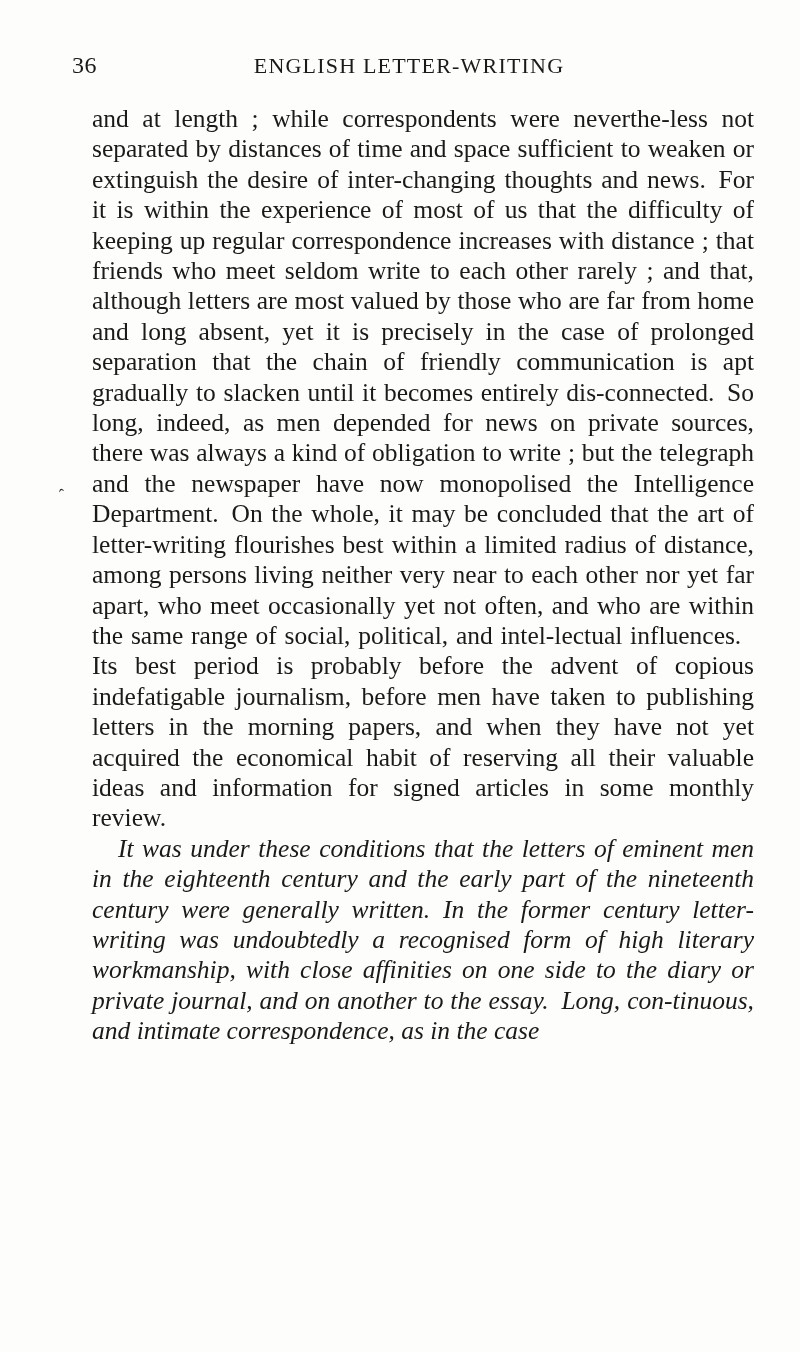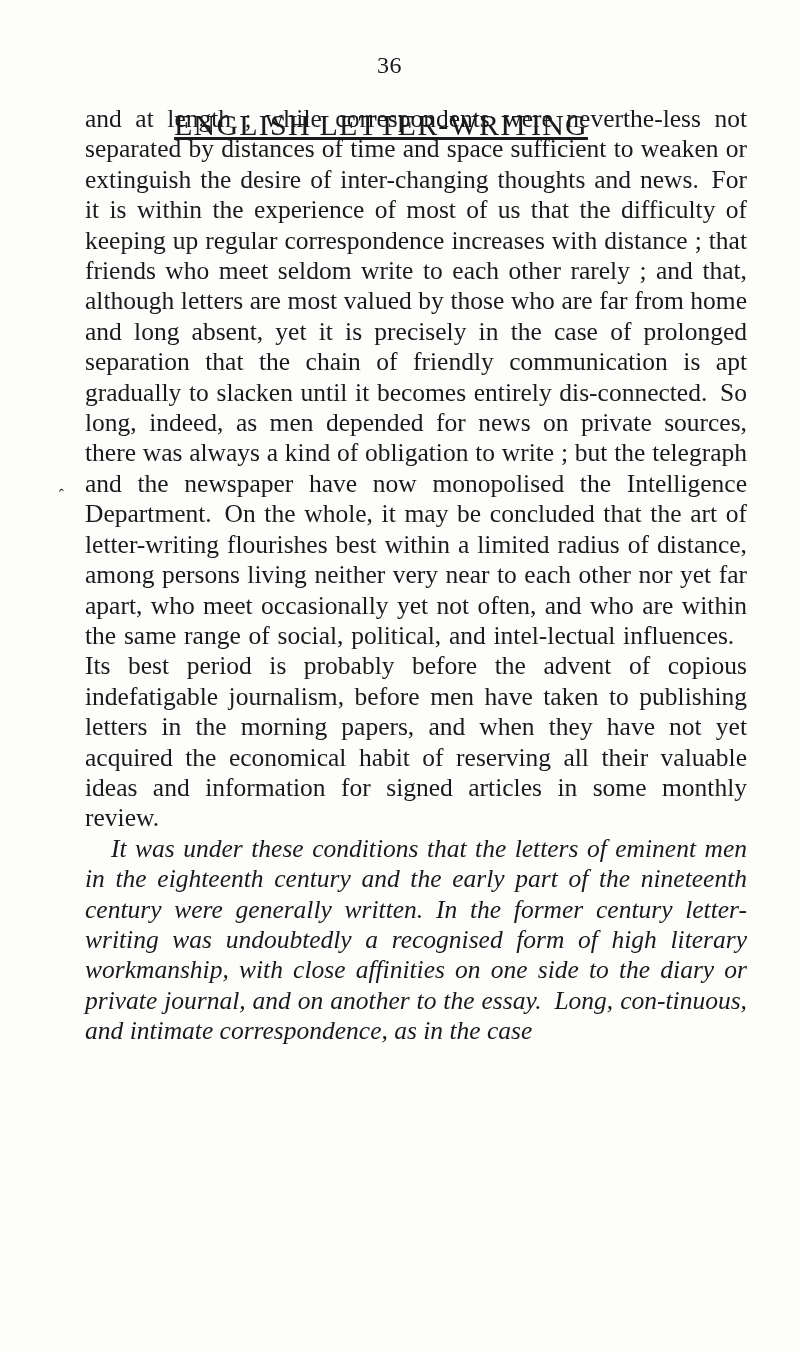--- a/index.html
+++ b/index.html
@@ -19,42 +19,40 @@
     width: 800px;
     height: 1352px;
     background: #fdfdfb;
   }
   .header {
     position: absolute;
     top: 52px;
     left: 72px;
     width: 666px;
     display: flex;
-    align-items: center;
-    flex-direction: column;
+    align-items: flex-end;
   }
   .folio {
     font-size: 24px;
     letter-spacing: 0.5px;
     width: 56px;
     flex: 0 0 56px;
   }
   .running-title {
     flex: 1 1 auto;
     text-align: center;
-    font-size: 30px;
+    font-size: 22px;
     letter-spacing: 1.2px;
     padding-right: 48px;
     white-space: nowrap;
-    text-decoration: underline;
   }
   .body-text {
     position: absolute;
     top: 104px;
-    left: 85px;
+    left: 92px;
     width: 662px;
   }
   .para {
     margin: 0;
     font-size: 25.5px;
     line-height: 30.4px;
     text-align: justify;
     text-justify: inter-word;
     -webkit-hyphens: manual;
     hyphens: manual;

